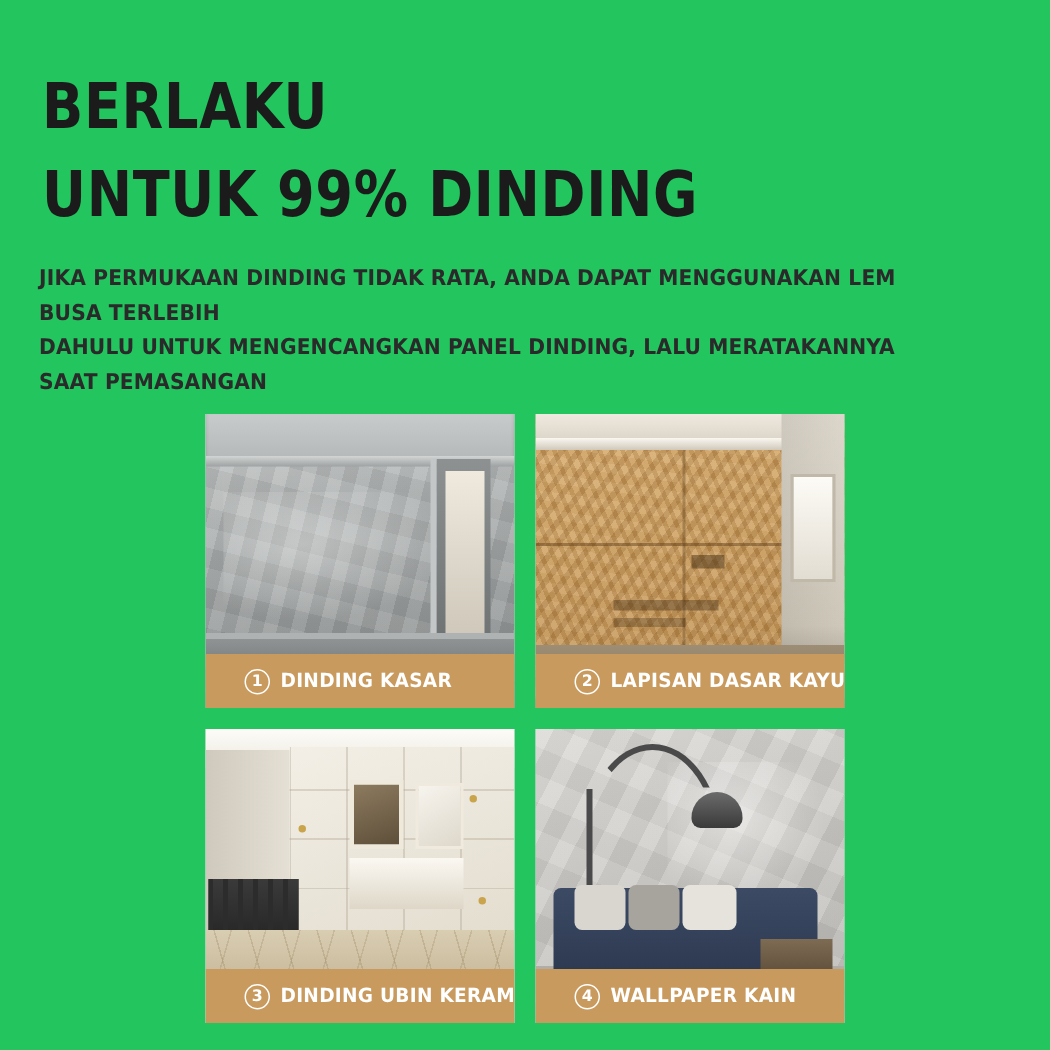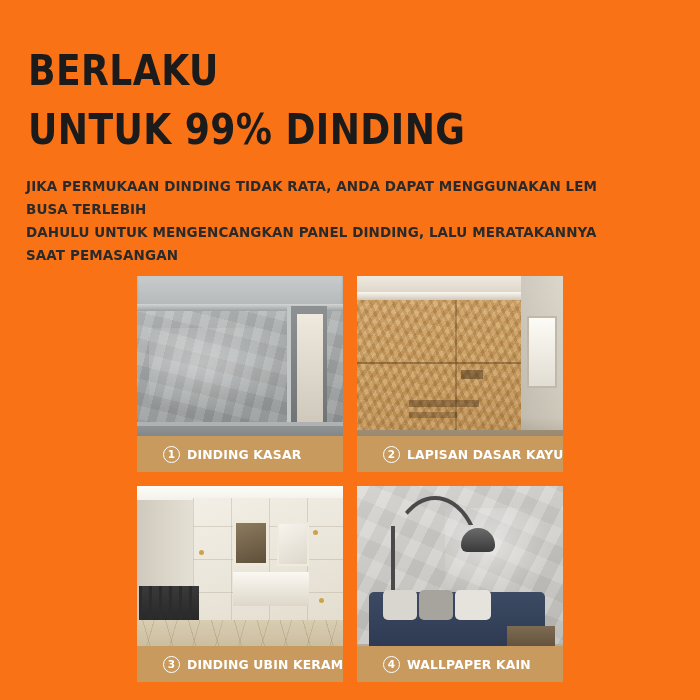--- a/index.html
+++ b/index.html
@@ -7,21 +7,21 @@
     width: 700px;
     height: 700px;
     background: #ffffff;
     font-family: "Liberation Sans", sans-serif;
     overflow: hidden;
   }
   .page {
     position: relative;
     width: 700px;
     height: 700px;
-    background: #f97316;
+    background: #22c55e;
     padding: 0;
   }
   .headline-block {
     padding: 48px 28px 0 28px;
   }
   .headline {
     font-family: "DejaVu Sans", sans-serif;
     font-weight: bold;
     color: #1b1b1b;
     letter-spacing: 0.5px;

